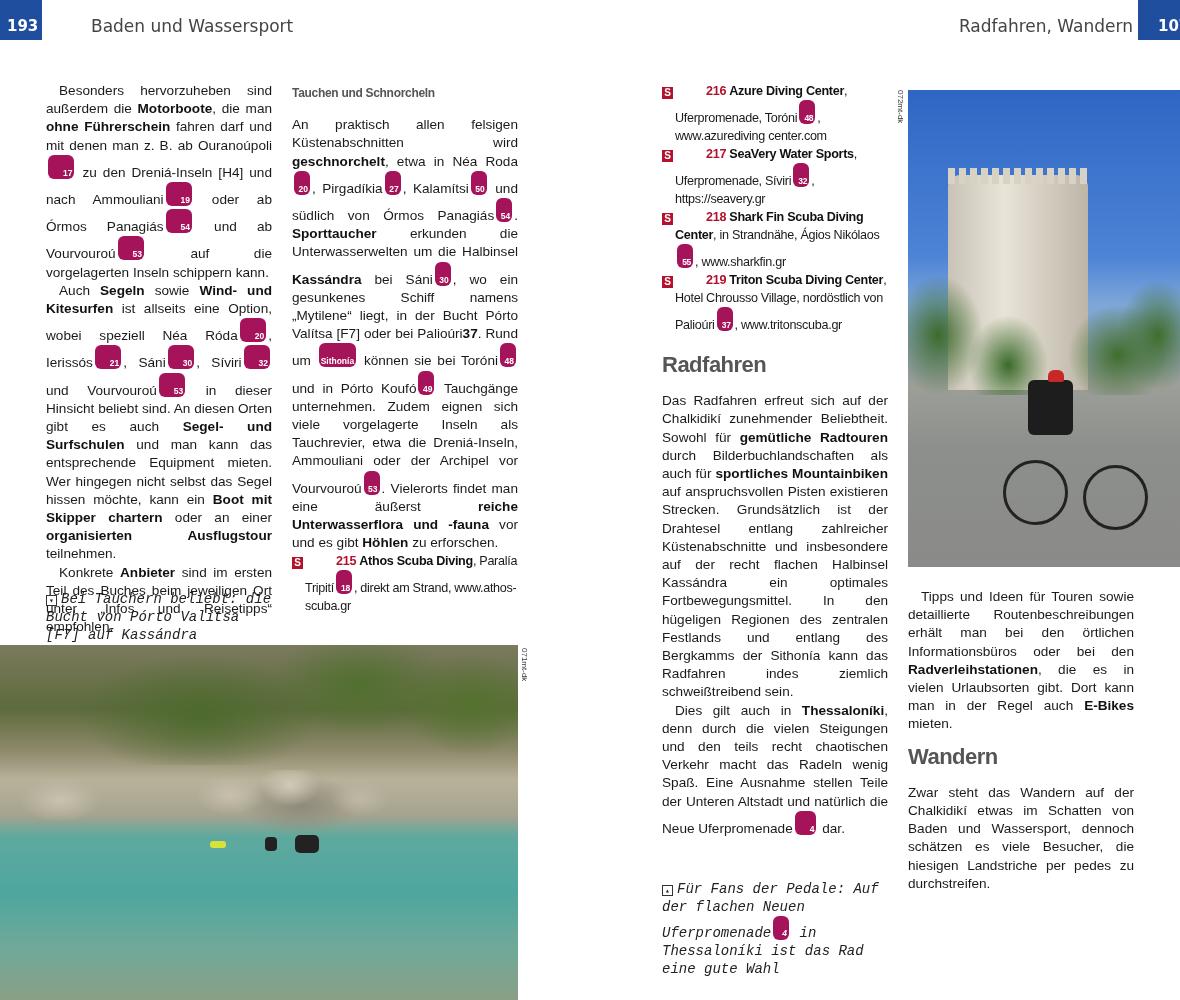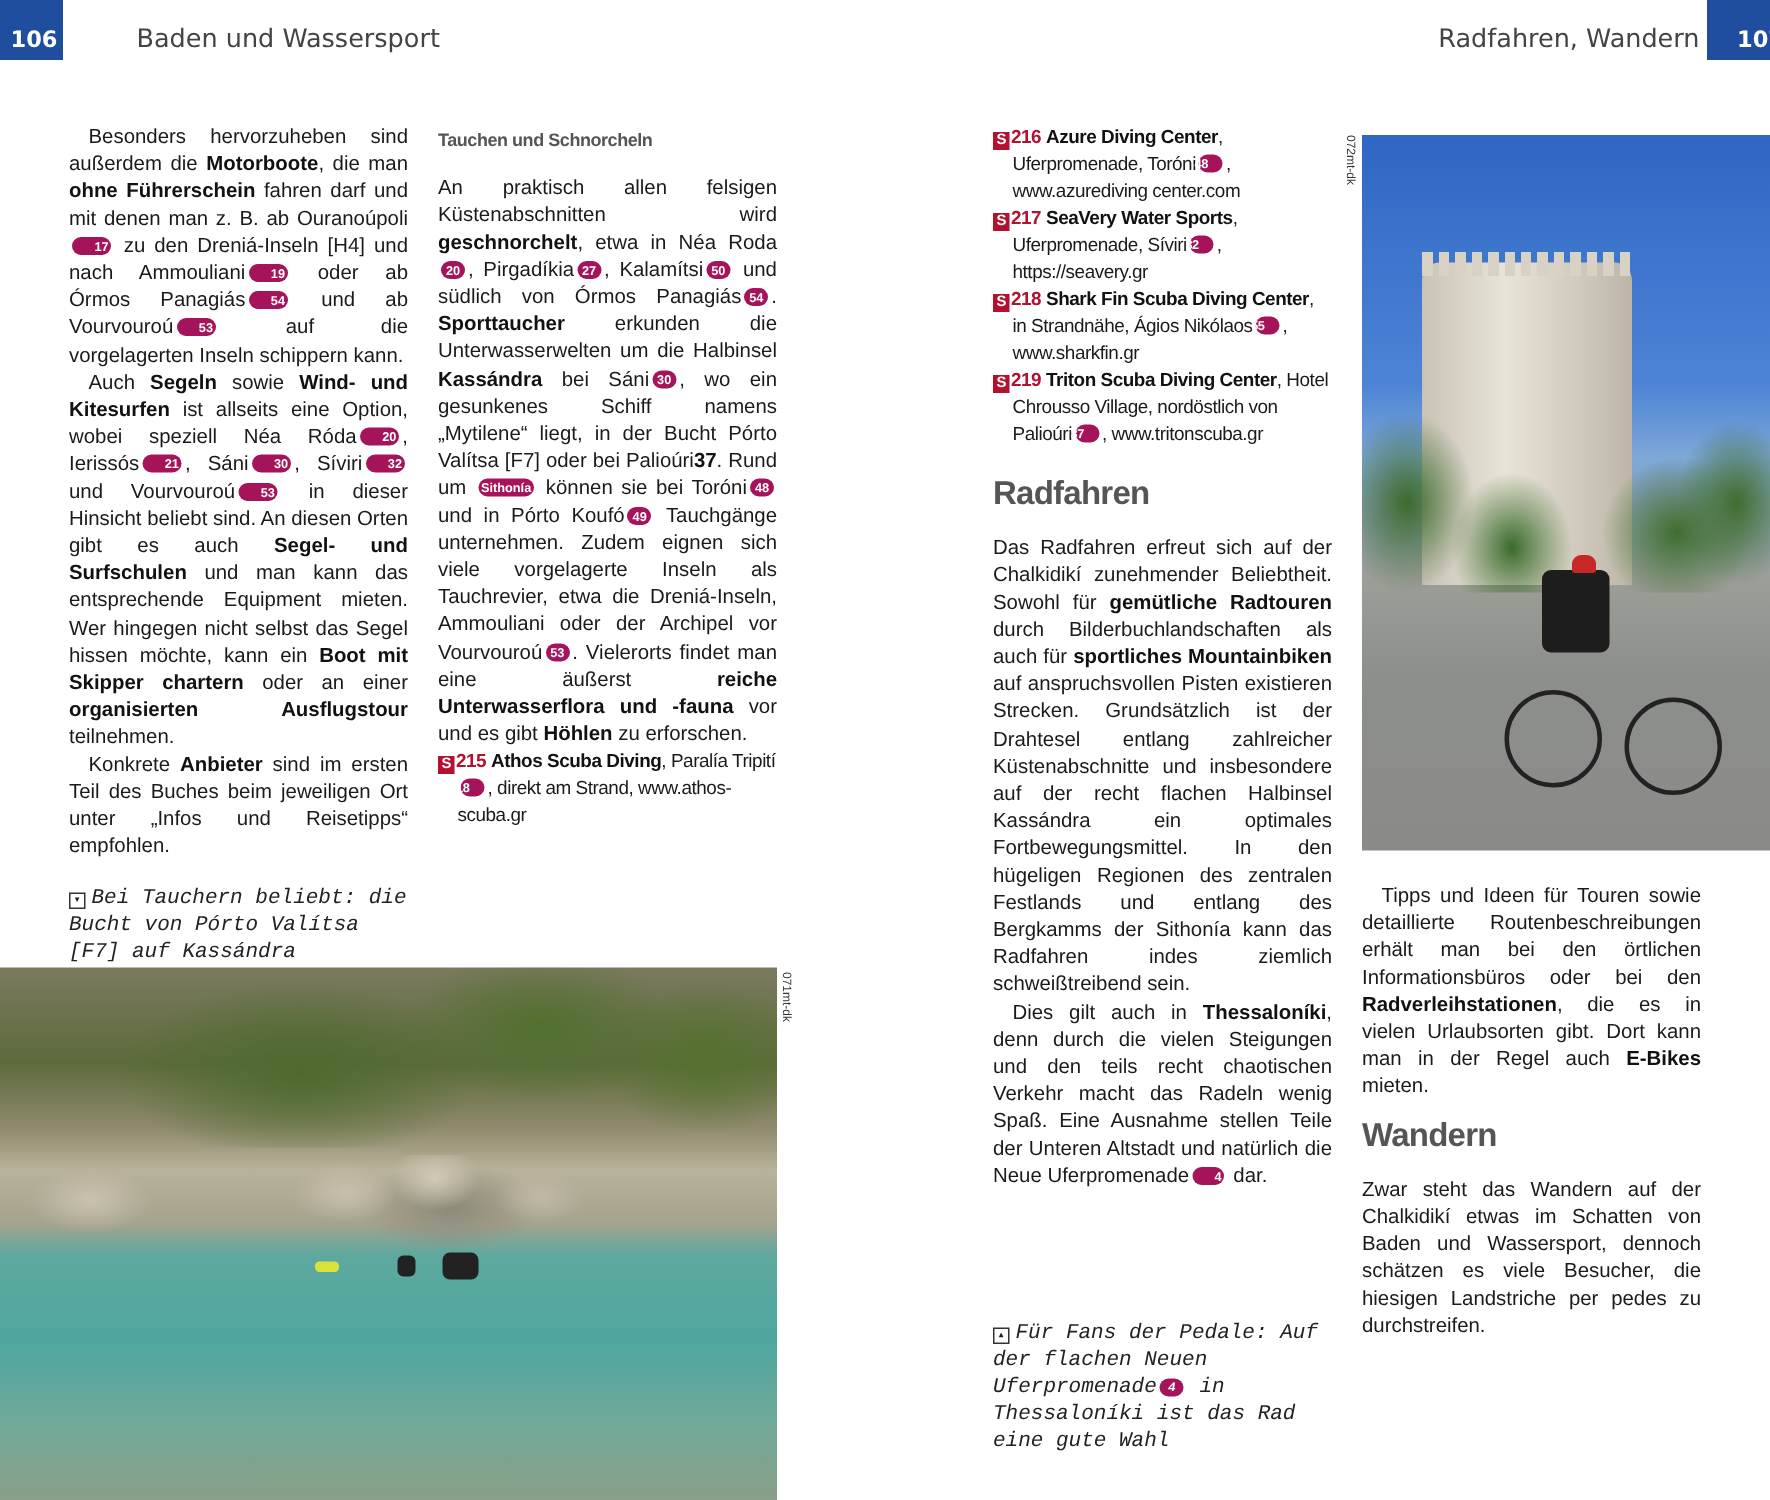--- a/index.html
+++ b/index.html
@@ -8,42 +8,42 @@
   .hdr-num { position: absolute; top: 0; height: 40px; background: #1f4e9f; color: #fff;
              font-family: "DejaVu Sans", sans-serif; font-weight: bold; font-size: 15px;
              display: flex; align-items: flex-end; padding-bottom: 5px; }
   .hdr-title { position: absolute; top: 16px; font-family: "DejaVu Sans", sans-serif;
                font-size: 17px; color: #444; }
   .col { position: absolute; font-size: 13.6px; line-height: 18.2px; text-align: justify; hyphens: manual; }
   .col p { text-indent: 13px; }
   .col p.noind { text-indent: 0; }
   b { font-weight: bold; color: #111; }
   .m { display: inline-block; min-width: 16px; height: 12px; border-radius: 6px; background: #a5145a;
-       color: #fff; font-size: 8.5px; line-height: 12px; text-align: center; font-weight: bold;
-       vertical-align: 1px; margin: 0 2px; padding: 0 2px; }
+       color: #fff; font-size: 8.5px; line-height: 12px; text-align: right; font-weight: bold;
+       vertical-align: 1px; margin: 0 2px; padding: 12px 2px; }
   .h2 { font-family: "Liberation Sans", sans-serif; font-weight: bold; color: #555; }
   .h3 { font-size: 12px; letter-spacing: -0.3px; margin-bottom: 14px; margin-top: 2px; }
   .h1 { font-size: 22px; letter-spacing: -0.5px; margin: 14px 0 18px; }
   .entry { font-family: "Liberation Sans", sans-serif; font-size: 12.6px; line-height: 18px;
            text-align: left; padding-left: 13px; text-indent: -13px; letter-spacing: -0.3px; }
   .s-badge { display: inline-block; width: 11px; height: 12px; background: #b3112d; color: #fff;
              font-size: 10px; line-height: 12px; text-align: center; font-weight: bold; text-indent: 0;
              margin-right: 1px; vertical-align: -1px; }
-  .s-num { color: #b3112d; font-weight: bold; }
+  .s-num { color: #b3112d; font-weight: bold; padding-left: 32px; }
   .caption { position: absolute; font-family: Liberation Mono, monospace; font-style: italic;
              font-size: 14px; line-height: 18px; color: #222; }
   .cap-icon { display: inline-block; width: 11px; height: 11px; border: 1px solid #333; font-style: normal;
               font-size: 8px; line-height: 9px; text-align: center; vertical-align: 0; margin-right: 4px; }
   .credit { position: absolute; font-size: 8px; color: #333; writing-mode: vertical-rl; }
   .photo { position: absolute; overflow: hidden; }
 </style>
 </head>
 <body>
 
-<div class="hdr-num" style="left:0;width:42px;padding-left:7px;">106</div>
+<div class="hdr-num" style="left:0;width:42px;padding-left:7px;">193</div>
 <div class="hdr-title" style="left:47px;margin-left:44px;">Baden und Wassersport</div>
 <div class="hdr-title" style="right:47px;">Radfahren, Wandern</div>
 <div class="hdr-num" style="right:0;width:42px;padding-left:20px;">107</div>
 
 <div class="col" style="left:46px;top:82px;width:226px;">
   <p>Besonders hervorzuheben sind außerdem die <b>Motorboote</b>, die man <b>ohne Führerschein</b> fahren darf und mit denen man z. B. ab Ouranoúpoli<span class="m">17</span> zu den Dreniá-Inseln [H4] und nach Ammouliani<span class="m">19</span> oder ab Órmos Panagiás<span class="m">54</span> und ab Vourvouroú<span class="m">53</span> auf die vorgelagerten Inseln schippern kann.</p>
   <p>Auch <b>Segeln</b> sowie <b>Wind- und Kitesurfen</b> ist allseits eine Option, wobei speziell Néa Róda<span class="m">20</span>, Ierissós<span class="m">21</span>, Sáni<span class="m">30</span>, Síviri<span class="m">32</span> und Vourvouroú<span class="m">53</span> in dieser Hinsicht beliebt sind. An diesen Orten gibt es auch <b>Segel- und Surfschulen</b> und man kann das entsprechende Equipment mieten. Wer hingegen nicht selbst das Segel hissen möchte, kann ein <b>Boot mit Skipper chartern</b> oder an einer <b>organisierten Ausflugstour</b> teilnehmen.</p>
   <p>Konkrete <b>Anbieter</b> sind im ersten Teil des Buches beim jeweiligen Ort unter „Infos und Reisetipps“ empfohlen.</p>
 </div>
 

